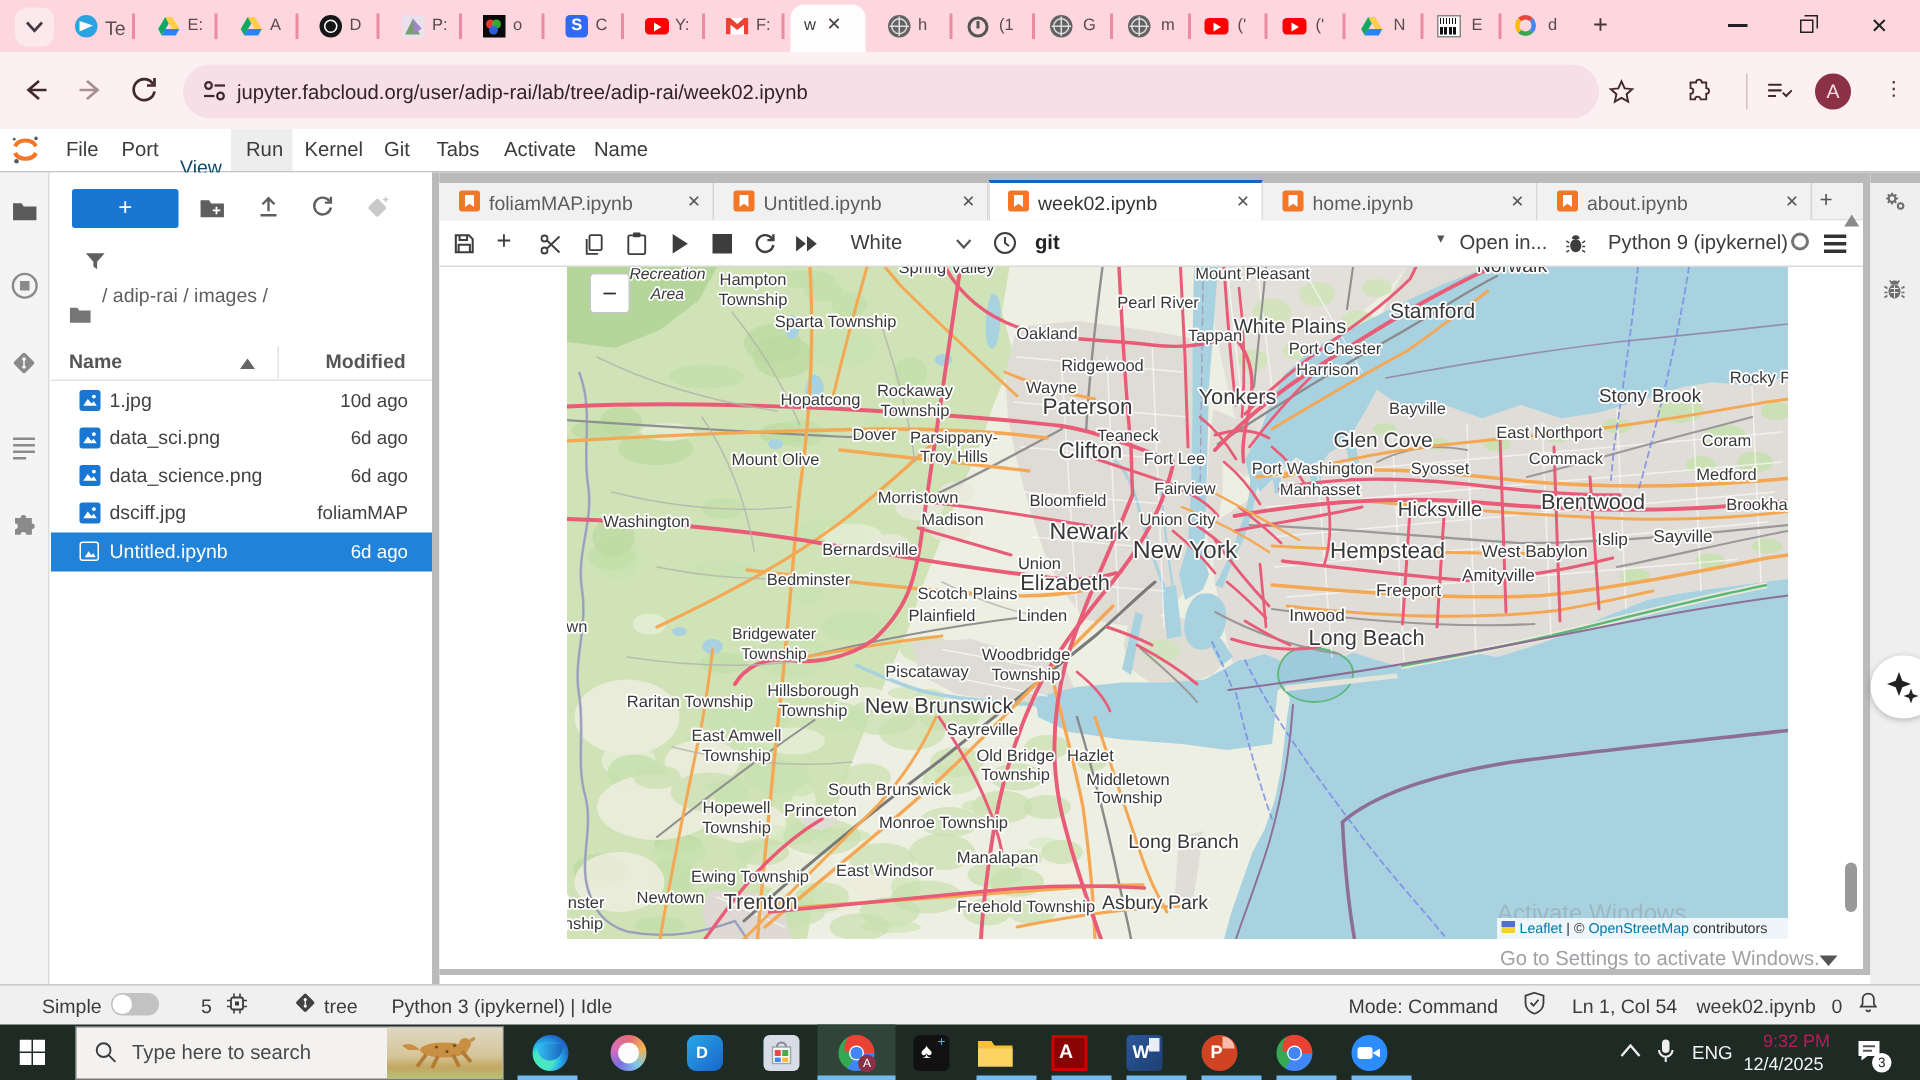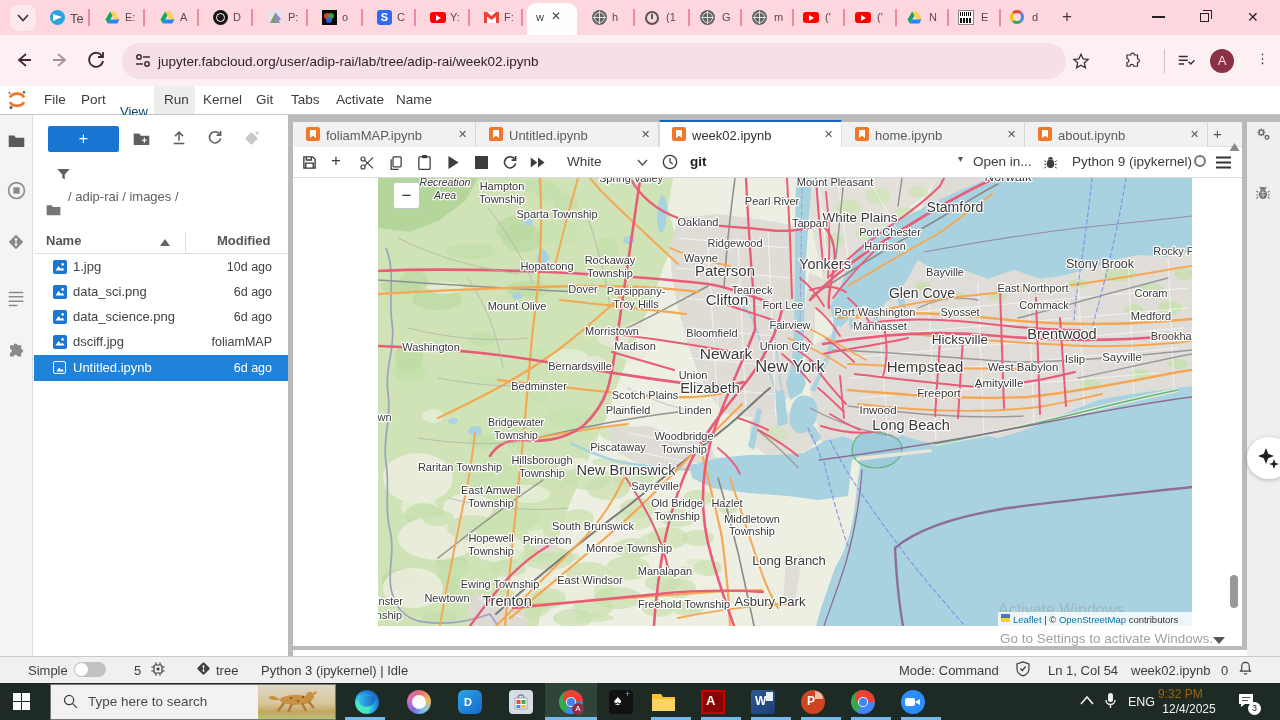--- a/index.html
+++ b/index.html
@@ -884,18 +884,18 @@
 <div class="abs" style="left:851px;top:717px;width:40px;height:3px;background:#76b9ed;"></div>
 <div class="abs" style="left:901px;top:717px;width:40px;height:3px;background:#76b9ed;"></div>
 <svg class="abs" style="left:1080px;top:696px" width="14" height="9" viewBox="0 0 14 9">
     <path d="M1 8 L7 1 L13 8" stroke="#eee" stroke-width="1.6" fill="none"></path>
   </svg>
 <svg class="abs" style="left:1104px;top:692px" width="13" height="17" viewBox="0 0 13 17">
     <rect x="4" y="1" width="5" height="9" rx="2.5" fill="#eee"></rect>
     <path d="M2 8 a4.5 4.5 0 0 0 9 0 M6.5 13 v3" stroke="#eee" stroke-width="1.4" fill="none"></path>
   </svg>
 <div class="abs" style="left:1128px;top:695px;font-size:12.5px;color:#f2f2f2;">ENG</div>
-<div class="abs" style="left:1158px;top:687px;width:62px;text-align:left;font-size:12px;color:#a16207;">9:32 PM</div>
+<div class="abs" style="left:1158px;top:687px;width:62px;text-align:right;font-size:12px;color:#be185d;">9:32 PM</div>
 <div class="abs" style="left:1158px;top:702px;width:62px;text-align:center;font-size:12px;color:#f2f2f2;">12/4/2025</div>
 <svg class="abs" style="left:1237px;top:692px" width="18" height="17" viewBox="0 0 18 17">
     <path d="M2 2 h14 v10 h-8 l-4 3 v-3 h-2 Z" fill="#fff"></path>
     <path d="M5 5.5 h8 M5 8.5 h6" stroke="#555" stroke-width="1.2"></path>
   </svg>
 <div class="abs" style="left:1248px;top:702px;width:13px;height:13px;border-radius:50%;background:#fff;font-size:9px;color:#222;text-align:center;line-height:13px;">3</div>
 </body></html>

